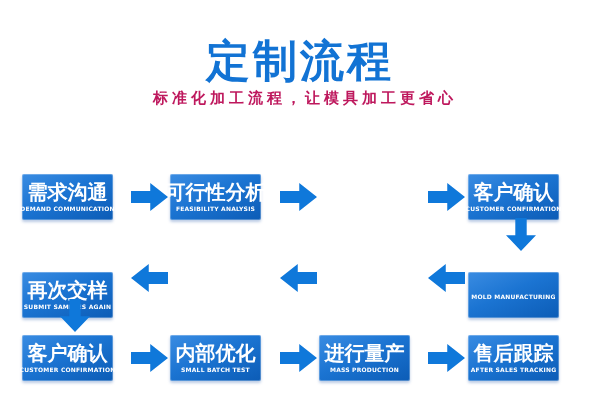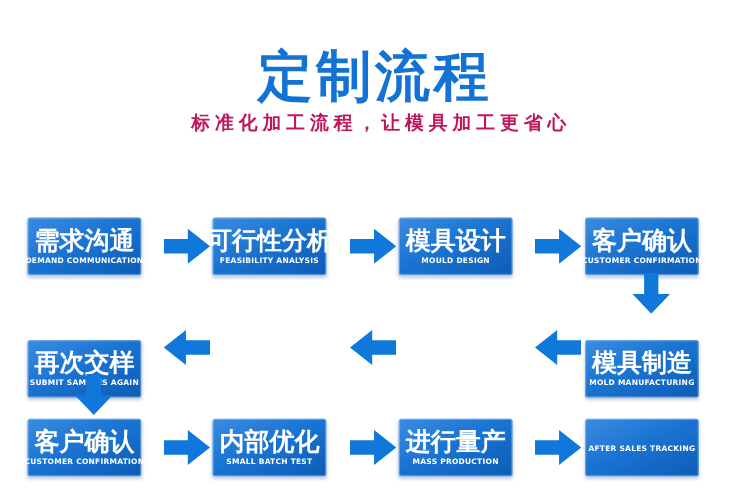--- a/index.html
+++ b/index.html
@@ -46,41 +46,36 @@
   <div class="step r1 c1">
     <div class="step-title">需求沟通</div>
     <div class="step-sub">DEMAND COMMUNICATION</div>
   </div>
   <div class="arrow arrow-right ar1 ag1"></div>
   <div class="step r1 c2">
     <div class="step-title">可行性分析</div>
     <div class="step-sub">FEASIBILITY ANALYSIS</div>
   </div>
   <div class="arrow arrow-right ar1 ag2"></div>
-  <div class="step r1 c3">
-    <div class="step-title">模具设计</div>
-    <div class="step-sub">MOULD DESIGN</div>
-  </div>
   <div class="arrow arrow-right ar1 ag3"></div>
   <div class="step r1 c4">
     <div class="step-title">客户确认</div>
     <div class="step-sub">CUSTOMER CONFIRMATION</div>
   </div>
 
   <div class="arrow arrow-down adown-a"></div>
 
   <div class="step r2 c1">
     <div class="step-title">再次交样</div>
     <div class="step-sub">SUBMIT SAMPLES AGAIN</div>
   </div>
   <div class="arrow arrow-left ar2 ag1"></div>
   <div class="arrow arrow-left ar2 ag2"></div>
   <div class="arrow arrow-left ar2 ag3"></div>
   <div class="step r2 c4">
-    <div class="step-title">模具制造</div>
     <div class="step-sub">MOLD MANUFACTURING</div>
   </div>
 
   <div class="arrow arrow-down adown-b"></div>
 
   <div class="step r3 c1">
     <div class="step-title">客户确认</div>
     <div class="step-sub">CUSTOMER CONFIRMATION</div>
   </div>
   <div class="arrow arrow-right ar3 ag1"></div>
@@ -88,16 +83,17 @@
     <div class="step-title">内部优化</div>
     <div class="step-sub">SMALL BATCH TEST</div>
   </div>
   <div class="arrow arrow-right ar3 ag2"></div>
   <div class="step r3 c3">
     <div class="step-title">进行量产</div>
     <div class="step-sub">MASS PRODUCTION</div>
   </div>
   <div class="arrow arrow-right ar3 ag3"></div>
   <div class="step r3 c4">
+    <div class="step-title">售后跟踪</div>
     <div class="step-sub">AFTER SALES TRACKING</div>
   </div>
 
 </div>
 
 </body></html>

